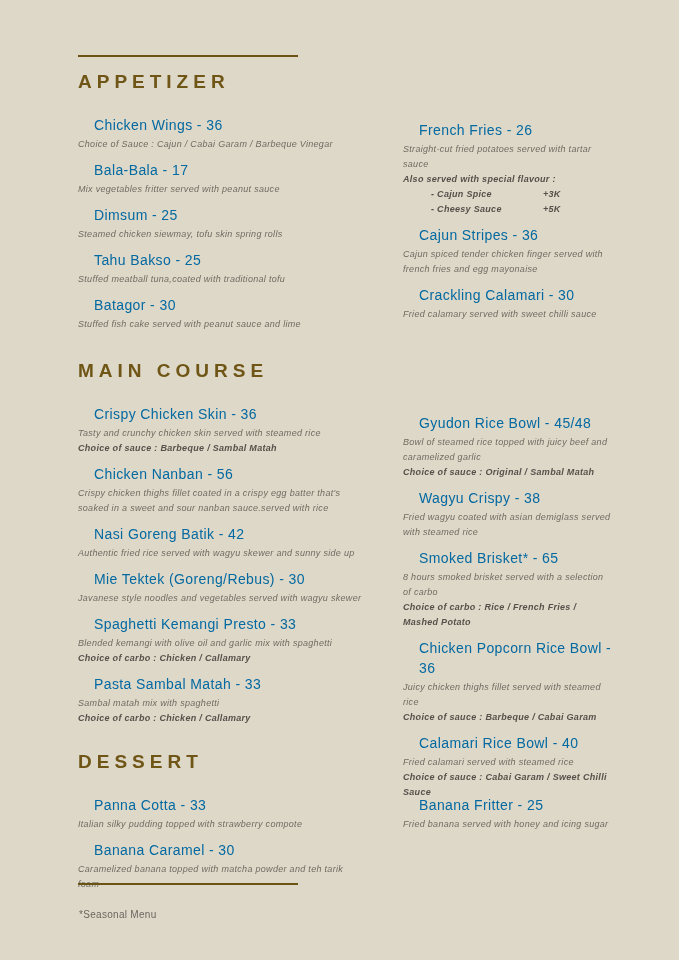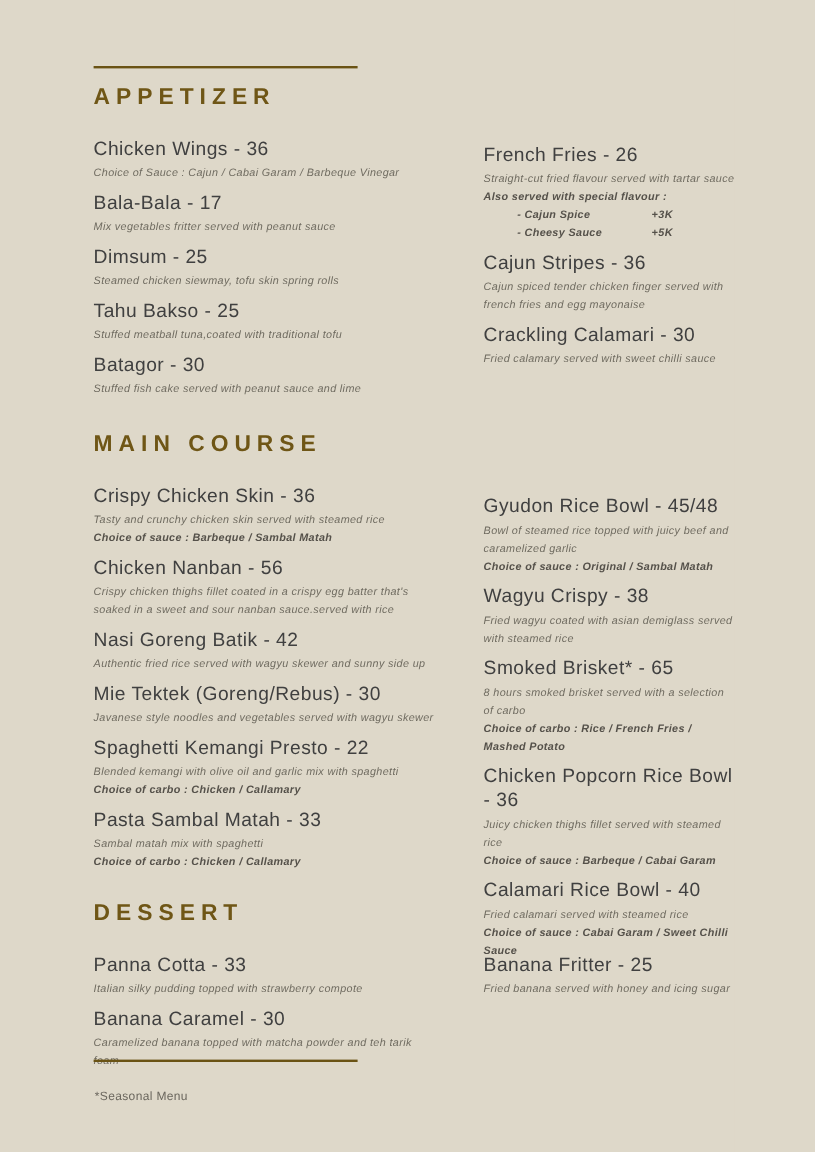--- a/index.html
+++ b/index.html
@@ -26,22 +26,22 @@
   }
 
   .columns { display: flex; align-items: flex-start; }
   .col-left { width: 325px; flex: none; }
   .col-right { flex: 1; min-width: 0; }
   .col-right.pad-5 { padding-top: 5px; }
   .col-right.pad-9 { padding-top: 9px; }
 
   .item { margin-bottom: 8px; }
   .item-title {
-    font-size: 16px; line-height: 20px; letter-spacing: 0.4px;
-    color: #404040; margin-bottom: 2px;
+    font-size: 14px; line-height: 20px; letter-spacing: 0.4px;
+    color: #0369a1; margin-bottom: 2px; margin-left: 16px;
   }
   .item-desc {
     font-size: 9px; font-style: italic; line-height: 15px;
     letter-spacing: 0.3px; color: #6f6b60; max-width: 285px;
   }
   .col-right .item-desc { max-width: 242px; }
   .item-choice, .item-note {
     font-size: 9px; font-style: italic; font-weight: bold;
     line-height: 15px; letter-spacing: 0.3px; color: #55514a;
   }
@@ -86,21 +86,21 @@
           <div class="item-desc">Stuffed meatball tuna,coated with traditional tofu</div>
         </div>
         <div class="item">
           <div class="item-title">Batagor - 30</div>
           <div class="item-desc">Stuffed fish cake served with peanut sauce and lime</div>
         </div>
       </div>
       <div class="col-right pad-5">
         <div class="item">
           <div class="item-title">French Fries - 26</div>
-          <div class="item-desc">Straight-cut fried flavour served with tartar sauce</div>
+          <div class="item-desc">Straight-cut fried potatoes served with tartar sauce</div>
           <div class="item-note">Also served with special flavour :</div>
           <div class="extra-row">
             <span class="extra-label">- Cajun Spice</span>
             <span class="extra-price">+3K</span>
           </div>
           <div class="extra-row">
             <span class="extra-label">- Cheesy Sauce</span>
             <span class="extra-price">+5K</span>
           </div>
         </div>
@@ -131,21 +131,21 @@
         </div>
         <div class="item">
           <div class="item-title">Nasi Goreng Batik - 42</div>
           <div class="item-desc">Authentic fried rice served with wagyu skewer and sunny side up</div>
         </div>
         <div class="item">
           <div class="item-title">Mie Tektek (Goreng/Rebus) - 30</div>
           <div class="item-desc">Javanese style noodles and vegetables served with wagyu skewer</div>
         </div>
         <div class="item">
-          <div class="item-title">Spaghetti Kemangi Presto - 22</div>
+          <div class="item-title">Spaghetti Kemangi Presto - 33</div>
           <div class="item-desc">Blended kemangi with olive oil and garlic mix with spaghetti</div>
           <div class="item-choice">Choice of carbo : Chicken / Callamary</div>
         </div>
         <div class="item">
           <div class="item-title">Pasta Sambal Matah - 33</div>
           <div class="item-desc">Sambal matah mix with spaghetti</div>
           <div class="item-choice">Choice of carbo : Chicken / Callamary</div>
         </div>
       </div>
       <div class="col-right pad-9">

